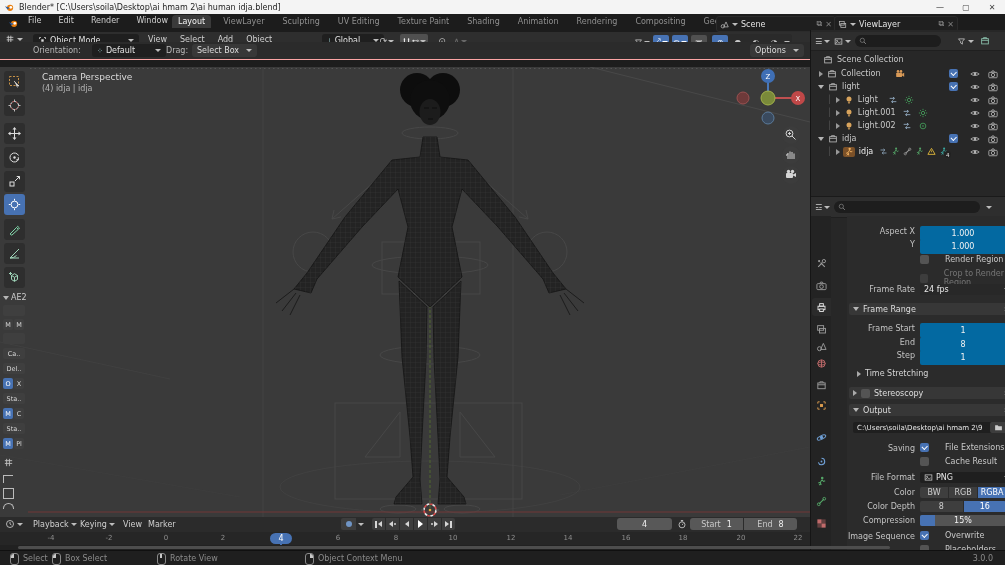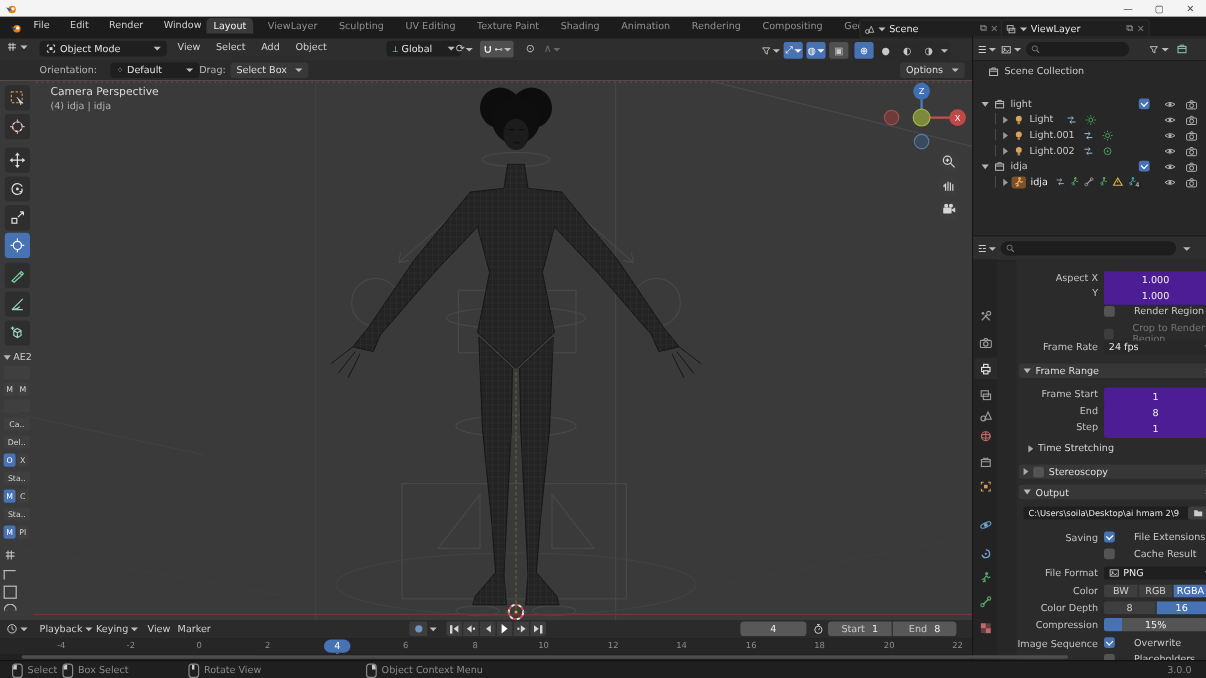--- a/index.html
+++ b/index.html
@@ -17,21 +17,21 @@
   #titlebar .t{margin-left:4px;font-size:8px;}
   .wbtn{width:26px;height:14px;display:flex;align-items:center;justify-content:center;color:#444;font-size:8px;}
   
   #menubar{left:0;top:14px;width:1005px;height:18px;background:#1c1c1c;border-bottom:1px solid #141414;}
   .menu-item{color:#cfcfcf;padding:0 2px;}
   .wtab{color:#8f8f8f;padding:2px 6px;border-radius:4px 4px 0 0;white-space:nowrap;}
   .wtab.on{background:#3a3a3a;color:#f2f2f2;}
   .idpill{background:#1f1f1f;border:1px solid #2b2b2b;border-radius:3px;height:14px;display:flex;align-items:center;padding:0 3px;gap:3px;}
   
   #toolheader{left:0;top:32px;width:810px;height:18px;background:#2e2e2e;border-bottom:1px solid #1f1f1f;}
-  #toolsettings{left:0;top:50px;width:810px;height:17px;background:#2b2b2b;border-bottom:6px solid #fca5a5;color:#b8b8b8;}
+  #toolsettings{left:0;top:42px;width:810px;height:17px;background:#2b2b2b;border-bottom:1px solid #fca5a5;color:#b8b8b8;}
   .pill{background:#1f1f1f;border-radius:3px;height:13px;display:flex;align-items:center;gap:3px;padding:0 5px;color:#e2e2e2;}
   .pill2{background:#383838;border-radius:3px;height:13px;display:flex;align-items:center;gap:7px;padding:0 5px;color:#ddd;}
   .hbtn{height:14px;min-width:16px;border-radius:2px;display:flex;align-items:center;justify-content:center;gap:1px;color:#c8c8c8;}
   .hbtn.blue{background:#4772b3;color:#fff;}
   .hbtn.press{background:#505050;}
   .hbtn.dim{opacity:.4;}
   
   #viewport{left:0;top:67px;width:810px;height:450px;background:#3a3a3a;}
   .vtext1{color:#dadada;font-size:9px;}
   .vtext2{color:#b5b5b5;font-size:8px;}
@@ -50,21 +50,21 @@
   .chk{width:9px;height:9px;border-radius:2px;background:#545454;position:relative;display:inline-block;}
   .chk.on{background:#4772b3;}
   .chk.on::after{content:"";position:absolute;left:2px;top:1.5px;width:4px;height:2.5px;border-left:1.5px solid #fff;border-bottom:1.5px solid #fff;transform:rotate(-45deg);}
   
   #props-header{left:0;top:166px;width:195px;height:20px;background:#2e2e2e;border-top:1px solid #1a1a1a;border-bottom:1px solid #1f1f1f;}
   #ptabs{left:0;top:186px;width:20px;height:334px;background:#232323;}
   .ptab{position:absolute;left:1px;width:19px;height:18px;display:flex;align-items:center;justify-content:center;border-radius:3px 0 0 3px;color:#9c9c9c;}
   .ptab.on{background:#2b2b2b;color:#e8e8e8;}
   #pcontent{left:36px;top:186px;width:175px;height:334px;background:#2b2b2b;}
   .plbl{position:absolute;width:68px;text-align:right;color:#c3c3c3;}
-  .pfld{position:absolute;left:73px;width:86px;height:15px;background:#4c1d95;border-radius:2px;display:flex;align-items:center;justify-content:center;color:#f2f2f2;}
+  .pfld{position:absolute;left:73px;width:86px;height:15px;background:#0369a1;border-radius:2px;display:flex;align-items:center;justify-content:center;color:#f2f2f2;}
   .pdrop{position:absolute;left:73px;width:86px;height:11px;background:#282828;border-radius:2px;display:flex;align-items:center;padding:0 4px;gap:3px;color:#e8e8e8;}
   .pdark{background:#1f1f1f;}
   .psect{position:absolute;left:2px;width:164px;height:12px;background:#373737;border-radius:2px;display:flex;align-items:center;gap:4px;padding:0 4px;color:#dedede;}
   .dots{margin-left:auto;color:#6f6f6f;letter-spacing:1px;font-size:7px;}
   .pchkrow{position:absolute;left:73px;display:flex;align-items:center;gap:16px;color:#c9c9c9;}
   .seg{position:absolute;left:73px;width:86px;height:11px;display:flex;border-radius:2px;overflow:hidden;}
   .seg>div{flex:1;background:#3e3e3e;display:flex;align-items:center;justify-content:center;color:#cfcfcf;border-right:1px solid #2b2b2b;}
   .seg>div:last-child{border-right:none;}
   .seg>div.on{background:#4772b3;color:#fff;}
   .slider{position:absolute;left:73px;width:86px;height:11px;background:#545454;border-radius:2px;overflow:hidden;display:flex;align-items:center;justify-content:center;color:#f2f2f2;}
@@ -217,20 +217,21 @@
       </symbol>
   </defs>
 </svg>
 
 <div id="app">
 
   <div id="titlebar" class="abs">
     <svg class="ic" width="11" height="11" style="margin-left:4px">
         <use href="#s-blender"></use>
       </svg>
+    <span class="t">Blender* [C:\Users\soila\Desktop\ai hmam 2\ai human idja.blend]</span>
     <span style="margin-left:auto" class="row">
       <span class="wbtn">—</span>
       <span class="wbtn">▢</span>
       <span class="wbtn">✕</span>
     </span>
   </div>
 
   <div id="menubar" class="abs">
     <svg class="ic abs" style="left:8px;top:4px" width="11" height="11">
         <use href="#s-blender"></use>
@@ -602,20 +603,43 @@
 
     <div class="abs" style="left:0;top:20px;width:195px;height:146px">
 
       <div class="orow" style="top:3px">
         <svg class="ic" width="10" height="10" color="#b9b9b9" style="margin-left:12px">
             <use href="#s-box"></use>
           </svg>
         <span style="margin-left:4px">Scene Collection</span>
       </div>
 
+      <div class="orow" style="top:17px">
+        <span class="tri-r" style="margin-left:8px;border-left-color:#999"></span>
+        <svg class="ic" width="10" height="10" color="#b9b9b9" style="margin-left:4px">
+            <use href="#s-box"></use>
+          </svg>
+        <span style="margin-left:4px">Collection</span>
+        <svg class="ic" width="10" height="10" color="#d99a57" style="margin-left:14px">
+            <use href="#s-camrender"></use>
+          </svg>
+        <span class="otg" style="left:136px">
+            <span class="chk on"></span>
+          </span>
+        <span class="otg" style="left:157px">
+            <svg class="ic" width="10" height="10">
+              <use href="#s-eye"></use>
+            </svg>
+          </span>
+        <span class="otg" style="left:175px">
+            <svg class="ic" width="10" height="10">
+              <use href="#s-cam"></use>
+            </svg>
+          </span>
+      </div>
 
       <div class="orow" style="top:30px">
         <span class="tri-d" style="margin-left:7px"></span>
         <svg class="ic" width="10" height="10" color="#b9b9b9" style="margin-left:4px">
             <use href="#s-box"></use>
           </svg>
         <span style="margin-left:4px">light</span>
         <span class="otg" style="left:136px">
             <span class="chk on"></span>
           </span>

